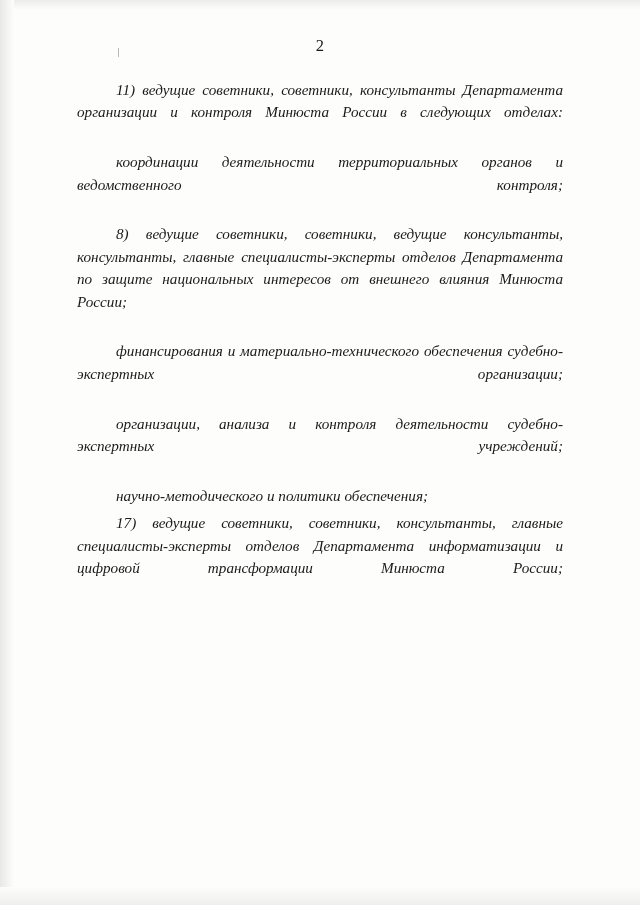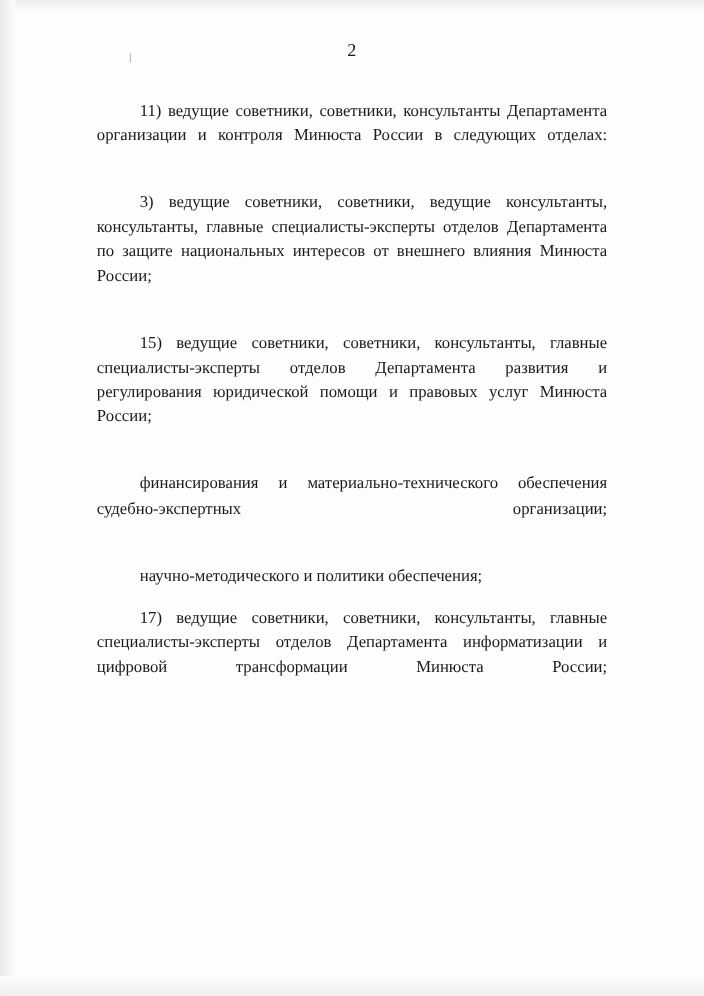--- a/index.html
+++ b/index.html
@@ -58,22 +58,23 @@
     left: 72px;
     top: 74px;
     width: 496px;
     font-size: 15.2px;
     line-height: 22.4px;
     text-align: justify;
     text-justify: inter-word;
     hyphens: none;
   }
   .para {
-    margin: 16px;
+    margin: 5px;
     text-indent: 39px;
+    font-style: italic;
   }
   
   .para::after {
     content: "";
     display: inline-block;
     width: 100%;
   }
   .para.last::after {
     content: none;
   }
@@ -93,21 +94,22 @@
 
   <div class="scan-edge-top"></div>
   <div class="scan-edge-left"></div>
   <div class="scan-edge-bottom"></div>
   <div class="tick-mark"></div>
 
   <div class="page-number">2</div>
 
   <div class="body-text">
     <p class="para">11) ведущие советники, советники, консультанты Департамента организации и контроля Минюста России в следующих отделах:</p>
-    <p class="para">3) ведущие советники, советники, ведущие консультанты, консультанты, главные специалисты-эксперты отделов Департамента по защите национальных интересов от внешнего влияния Минюста России;</p>
-    <p class="para">15) ведущие советники, советники, консультанты, главные специалисты-эксперты отделов Департамента развития и регулирования юридической помощи и правовых услуг Минюста России;</p>
+    <p class="para">координации деятельности территориальных органов и ведомственного контроля;</p>
+    <p class="para">8) ведущие советники, советники, ведущие консультанты, консультанты, главные специалисты-эксперты отделов Департамента по защите национальных интересов от внешнего влияния Минюста России;</p>
     <p class="para">финансирования и материально-технического обеспечения судебно-экспертных организации;</p>
+    <p class="para">организации, анализа и контроля деятельности судебно-экспертных учреждений;</p>
     <p class="para last">научно-методического и политики обеспечения;</p>
     <p class="para">17) ведущие советники, советники, консультанты, главные специалисты-эксперты отделов Департамента информатизации и цифровой трансформации Минюста России;</p>
 
   </div>
 
 </div>
 
 </body></html>

